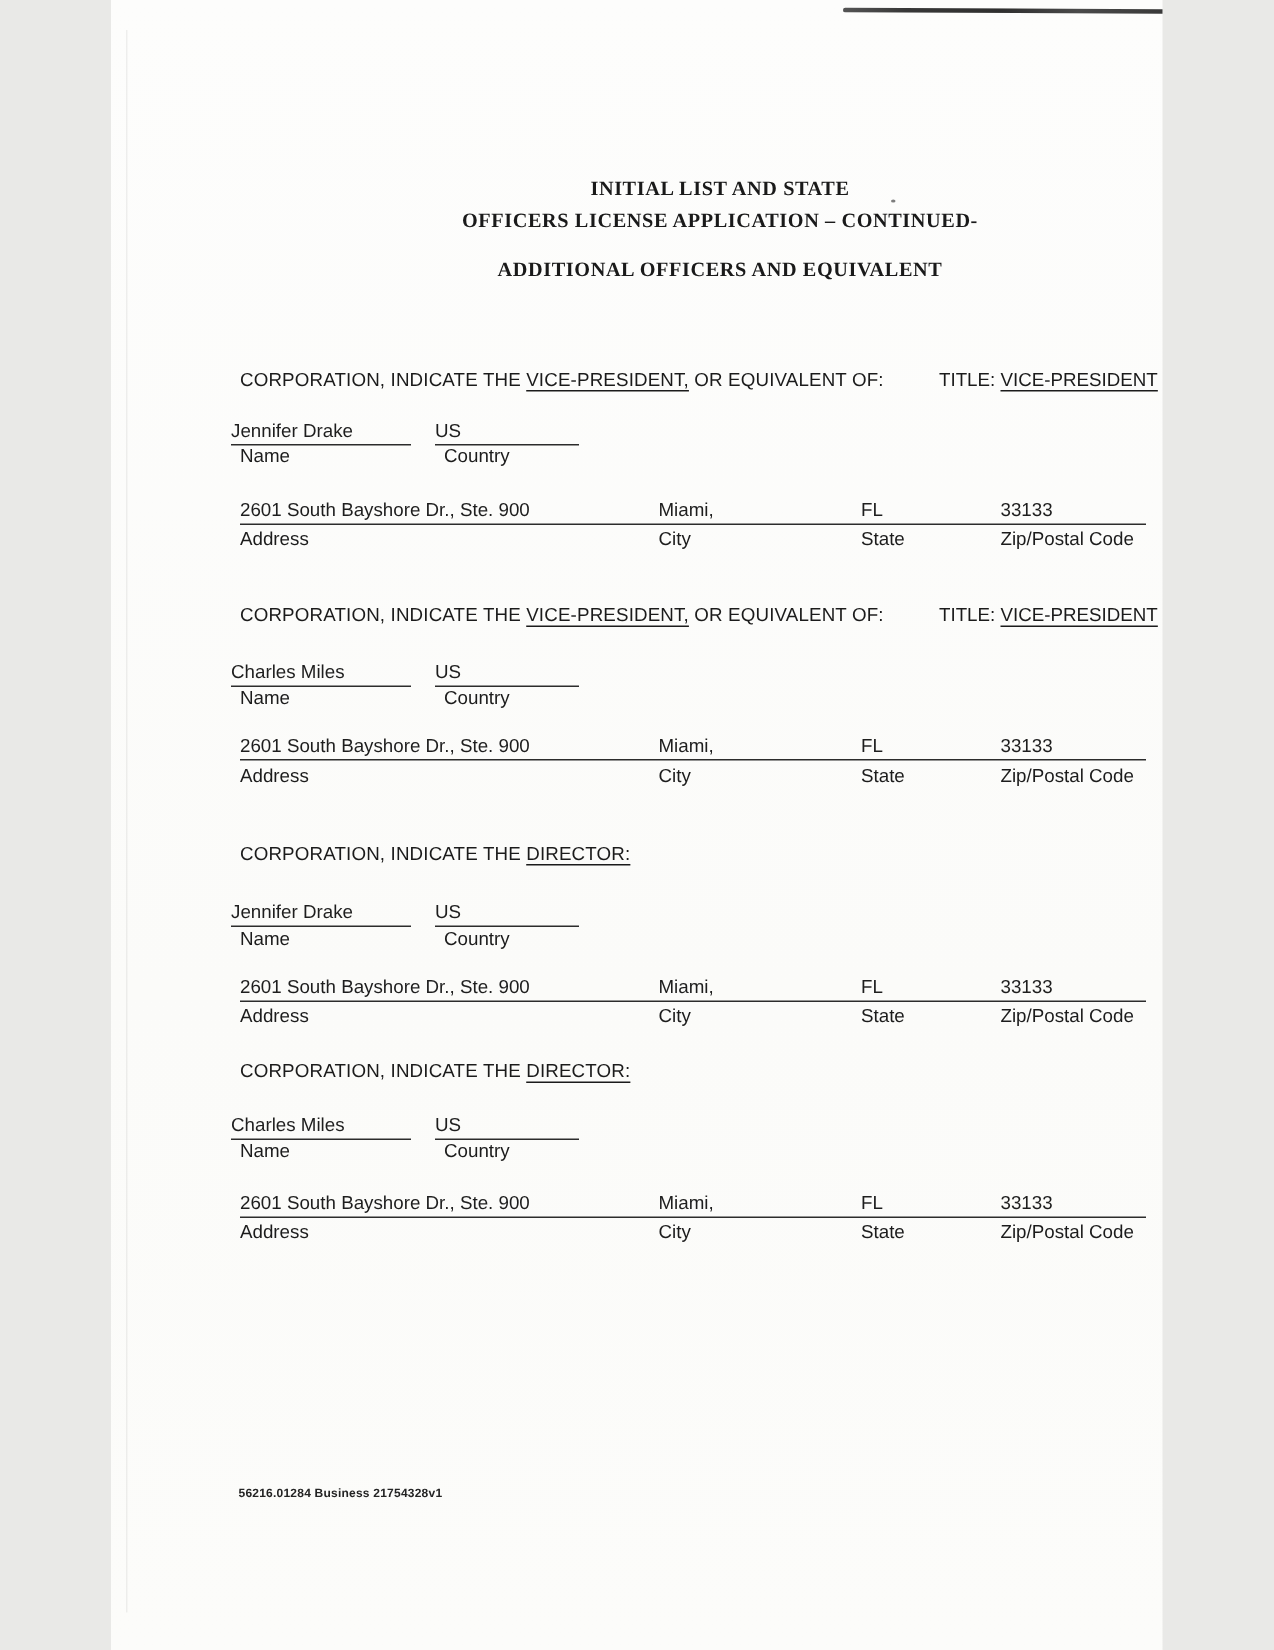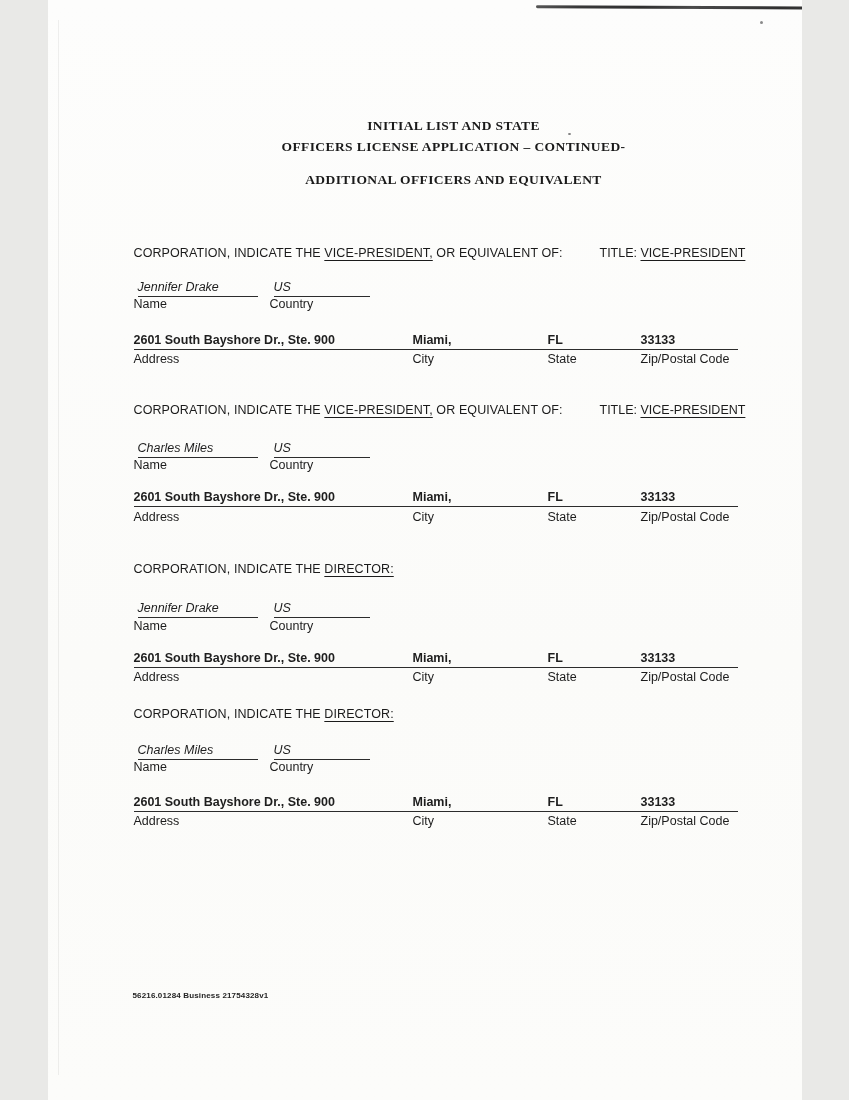--- a/index.html
+++ b/index.html
@@ -1,17 +1,17 @@
 <!DOCTYPE html>
 <html><head>
 <meta charset="utf-8">
 <style>
   html,body { margin:0; padding:0; background:#e9e9e7; }
   .sheet {
-    position:relative; width:754px; height:1100px; margin:0 auto;
+    position:relative; width:701px; height:1100px; margin:0 auto;
     background:linear-gradient(180deg,#fdfdfc 0%, #fbfbf9 60%, #fcfcfa 100%);
     font-family:"Liberation Sans", sans-serif; color:#1e1e1e; overflow:hidden;
   }
   
   .scan-topline {
     position:absolute; left:488px; top:6px; width:348px; height:3px;
     background:linear-gradient(90deg,#555 0%,#383838 12%,#2f2f2f 30%,#4a4a4a 45%,#303030 70%,#3d3d3d 88%,#555 100%);
     transform:rotate(0.25deg); border-radius:2px;
   }
   .scan-dot-a { position:absolute; left:712px; top:21px; width:3px; height:3px; background:#8a8a8a; border-radius:50%; }
@@ -31,27 +31,27 @@
 
   
   .doc-title {
     position:absolute; left:90px; width:632px; text-align:center;
     font-family:"Liberation Serif", serif; font-weight:bold; color:#1a1a1a;
     font-size:13.5px; letter-spacing:0.4px;
   }
   .heading { position:absolute; left:86px; font-size:12.5px; color:#1b1b1b; letter-spacing:0.1px; white-space:nowrap; }
   .title-field { position:absolute; left:552px; font-size:12.5px; color:#1b1b1b; white-space:nowrap; }
   .u { text-decoration:underline; text-underline-offset:2.5px; text-decoration-thickness:1.3px; }
-  .fill-row { position:absolute; left:90px; width:320px; height:16px;font-style:italic; }
+  .fill-row { position:absolute; left:80px; width:320px; height:16px; }
   .fill { position:absolute; top:0; height:16px; border-bottom:1.4px solid #2c2c2c; font-size:12.5px; white-space:nowrap; }
   .name-fill { left:0; width:120px; }
   .country-fill { left:136px; width:96px; }
   .addr-row {
     position:absolute; left:86px; width:604px; height:16px;
-    border-bottom:1.5px solid #2c2c2c; font-size:12.5px;font-weight:bold;
+    border-bottom:1.5px solid #2c2c2c; font-size:12.5px;
   }
   .addr-row span { position:absolute; top:0; white-space:nowrap; }
   .label-row { position:absolute; left:0; width:100%; height:15px; font-size:12.5px; color:#1c1c1c; }
   .label-row span { position:absolute; top:0; white-space:nowrap; }
   .footer-note {
     position:absolute; left:85px; top:991px; font-size:8px; font-weight:bold;
     color:#242424; letter-spacing:0.15px;
   }
 </style>
 </head>

